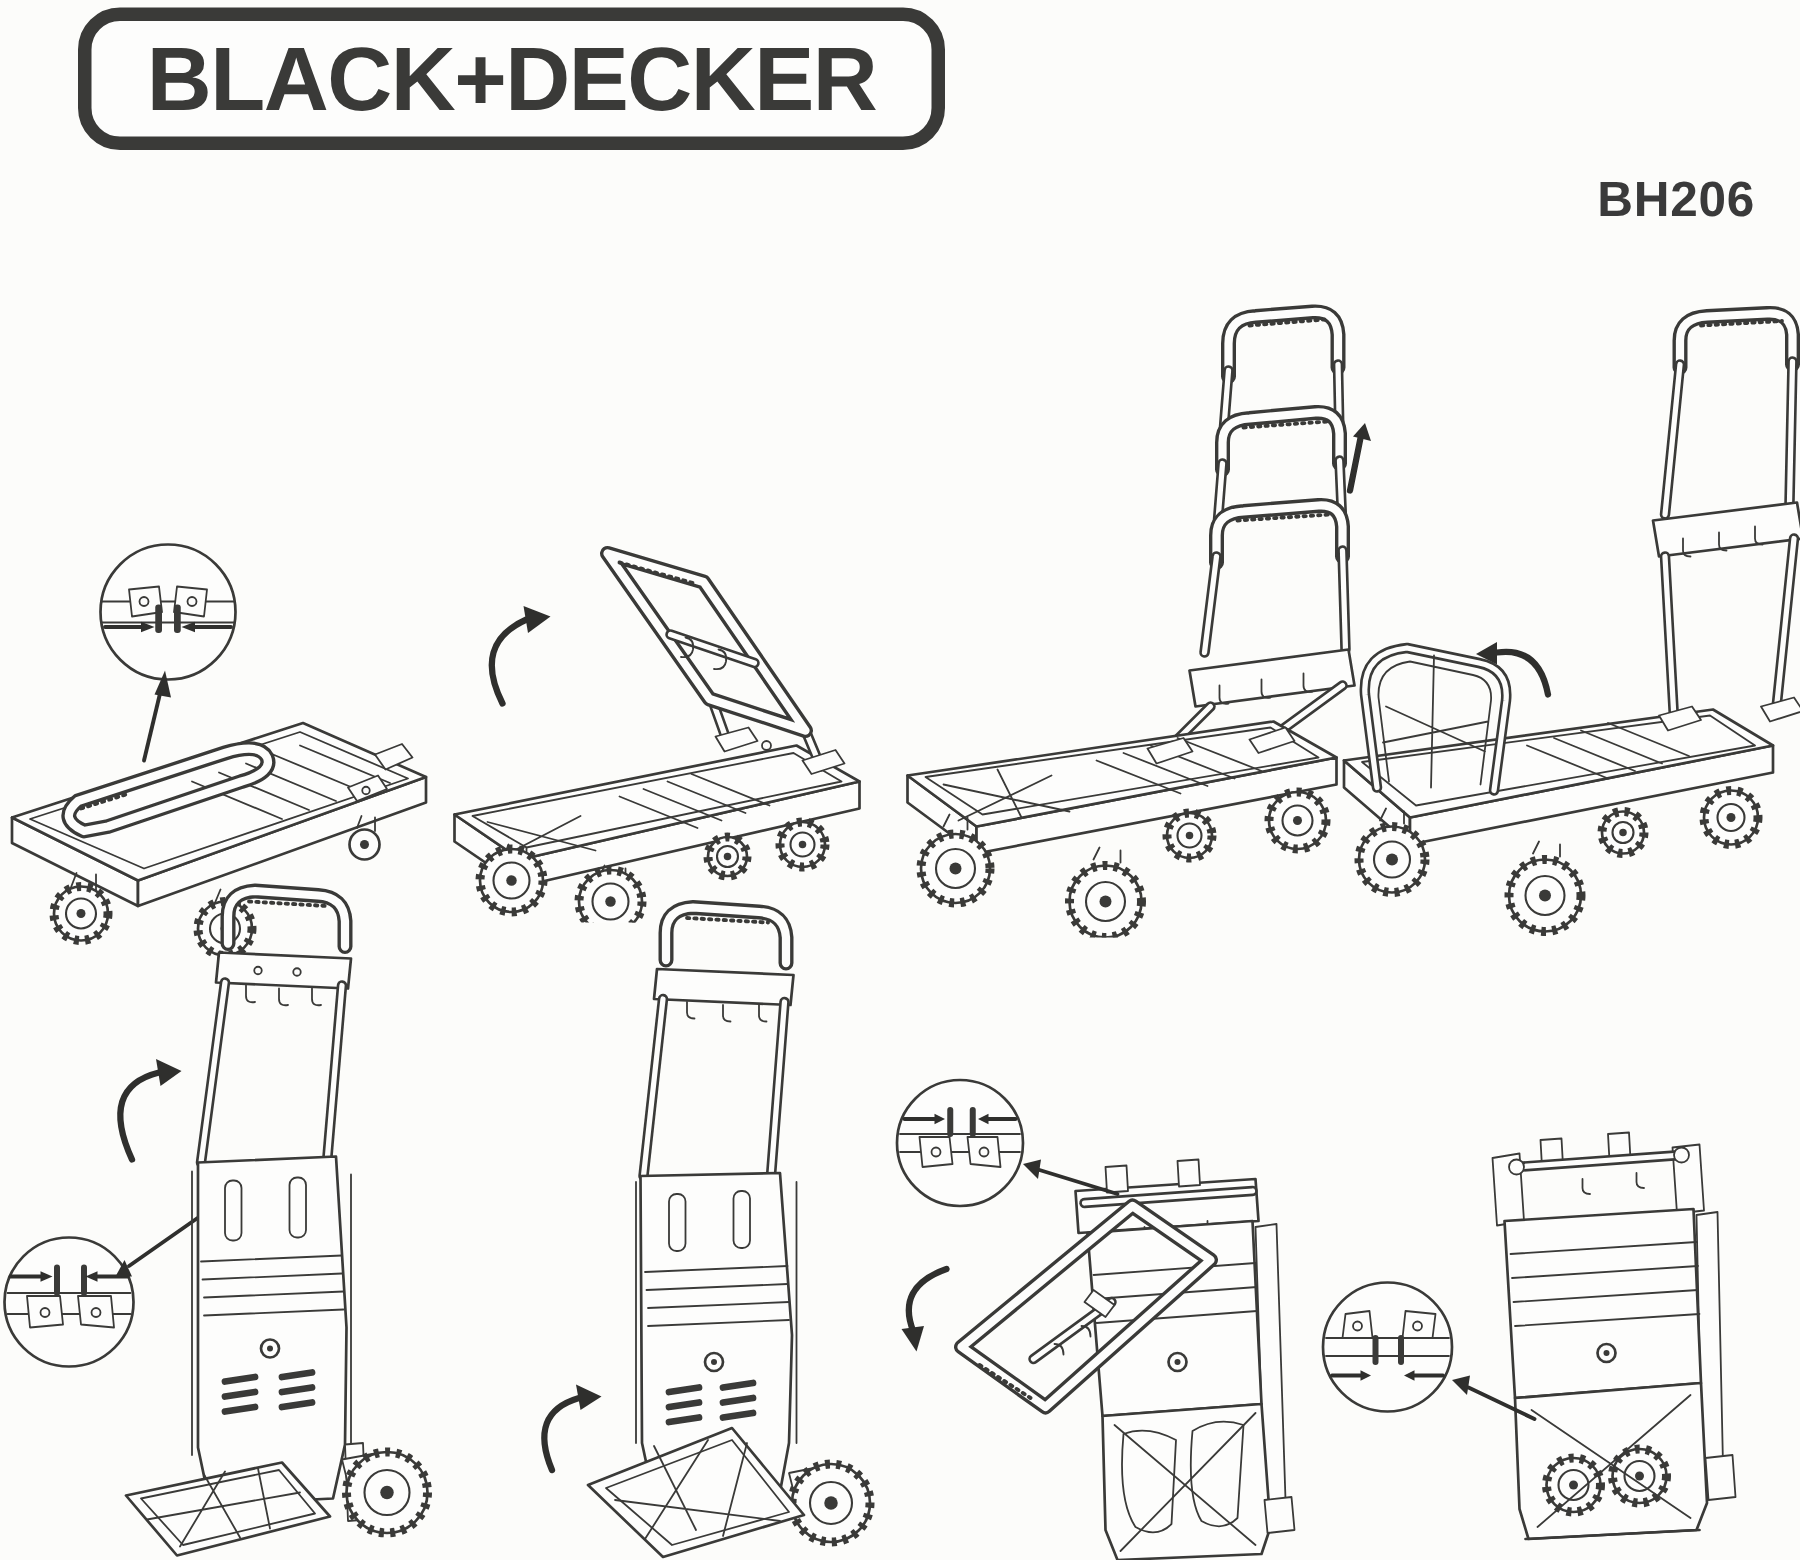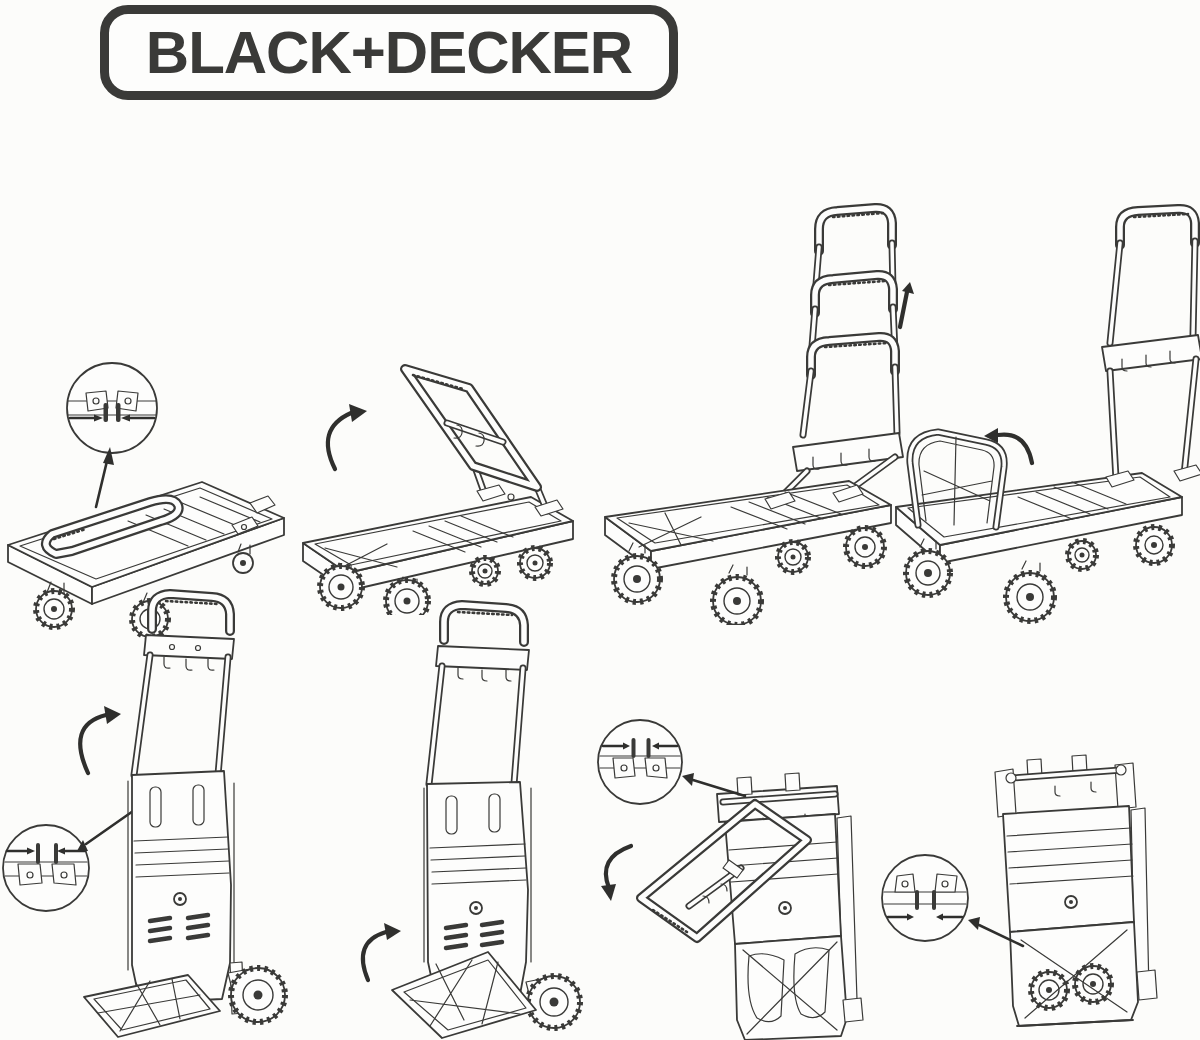--- a/index.html
+++ b/index.html
@@ -2,21 +2,21 @@
 <html><head>
 <meta charset="utf-8">
 <style>
   html,body{margin:0;padding:0;background:#e8e8e6;}
   .sheet{position:relative;width:1200px;height:1040px;background:#fcfcfa;overflow:hidden;
          font-family:"Liberation Sans",sans-serif;color:#3a3a38;}
   .abs{position:absolute;}
   
   .logo-frame{left:52px;top:5px;width:578px;height:95px;border:9px solid #3a3a38;
               border-radius:28px;box-sizing:border-box;display:flex;align-items:center;
-              justify-content:center;background:#fdfdfc;margin-left:48px;}
+              justify-content:center;background:#fdfdfc;}
   .logo-text{font-weight:bold;font-size:60px;letter-spacing:-1px;color:#3a3a38;
              font-family:"Liberation Sans",sans-serif;white-space:nowrap;}
   .model{left:1010px;top:114px;width:160px;text-align:right;font-weight:bold;
          font-size:33px;letter-spacing:0.5px;color:#3a3a3a;}
   
   .ln{fill:none;stroke:#3a3a38;stroke-width:1.8;stroke-linecap:round;stroke-linejoin:round;}
   .lf{fill:#fdfdfc;stroke:#3a3a38;stroke-width:1.8;stroke-linejoin:round;}
   .tn{stroke-width:1.2;}
   .to{fill:none;stroke:#3a3a38;stroke-width:10;stroke-linecap:round;stroke-linejoin:round;}
   .ti{fill:none;stroke:#fdfdfc;stroke-width:5.5;stroke-linecap:round;stroke-linejoin:round;}
@@ -34,20 +34,21 @@
 </style>
 </head>
 <body>
 
 <div class="sheet">
 
   <div class="abs logo-frame">
     <span class="logo-text">BLACK+DECKER</span>
   </div>
 
+  <div class="abs model">BH206</div>
 
   <svg class="abs" style="left:0;top:355px" width="290" height="300" viewBox="0 0 290 300">
     <g>
       <circle cx="112" cy="53" r="45" class="lf" stroke-width="2.4"></circle>
       <path class="ln tn" d="M68,46 H156 M68,60 H156"></path>
       <path class="lf tn" d="M86,38 L106,36 L108,53 L88,56 Z"></path>
         <circle cx="96" cy="46" r="3" class="ln tn"></circle>
       <path class="lf tn" d="M118,36 L138,38 L136,56 L116,53 Z"></path>
         <circle cx="128" cy="46" r="3" class="ln tn"></circle>
       <rect x="103.5" y="48" width="4.5" height="19" rx="2" class="hub"></rect>

